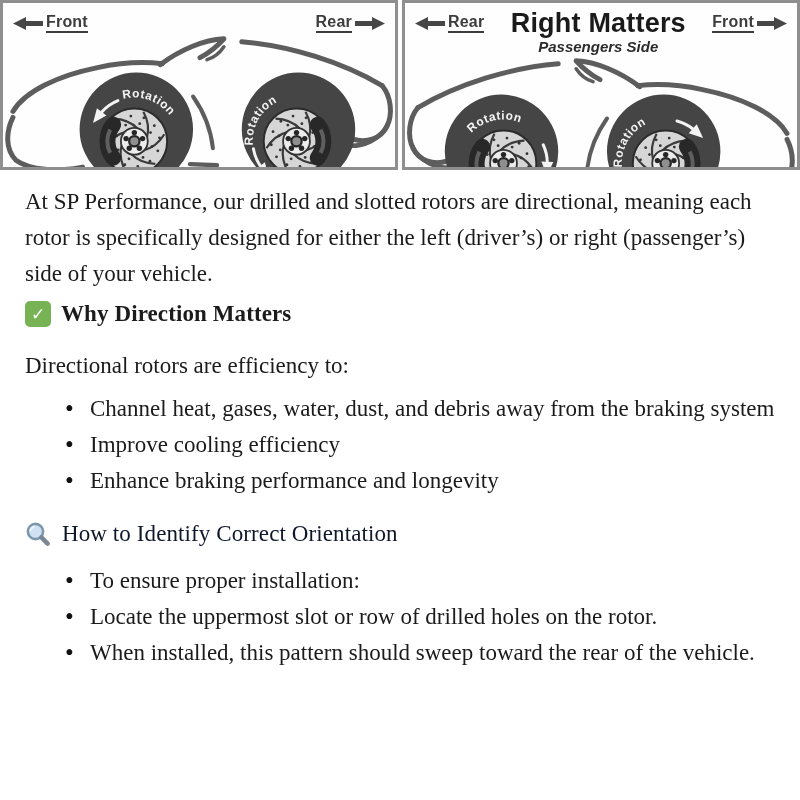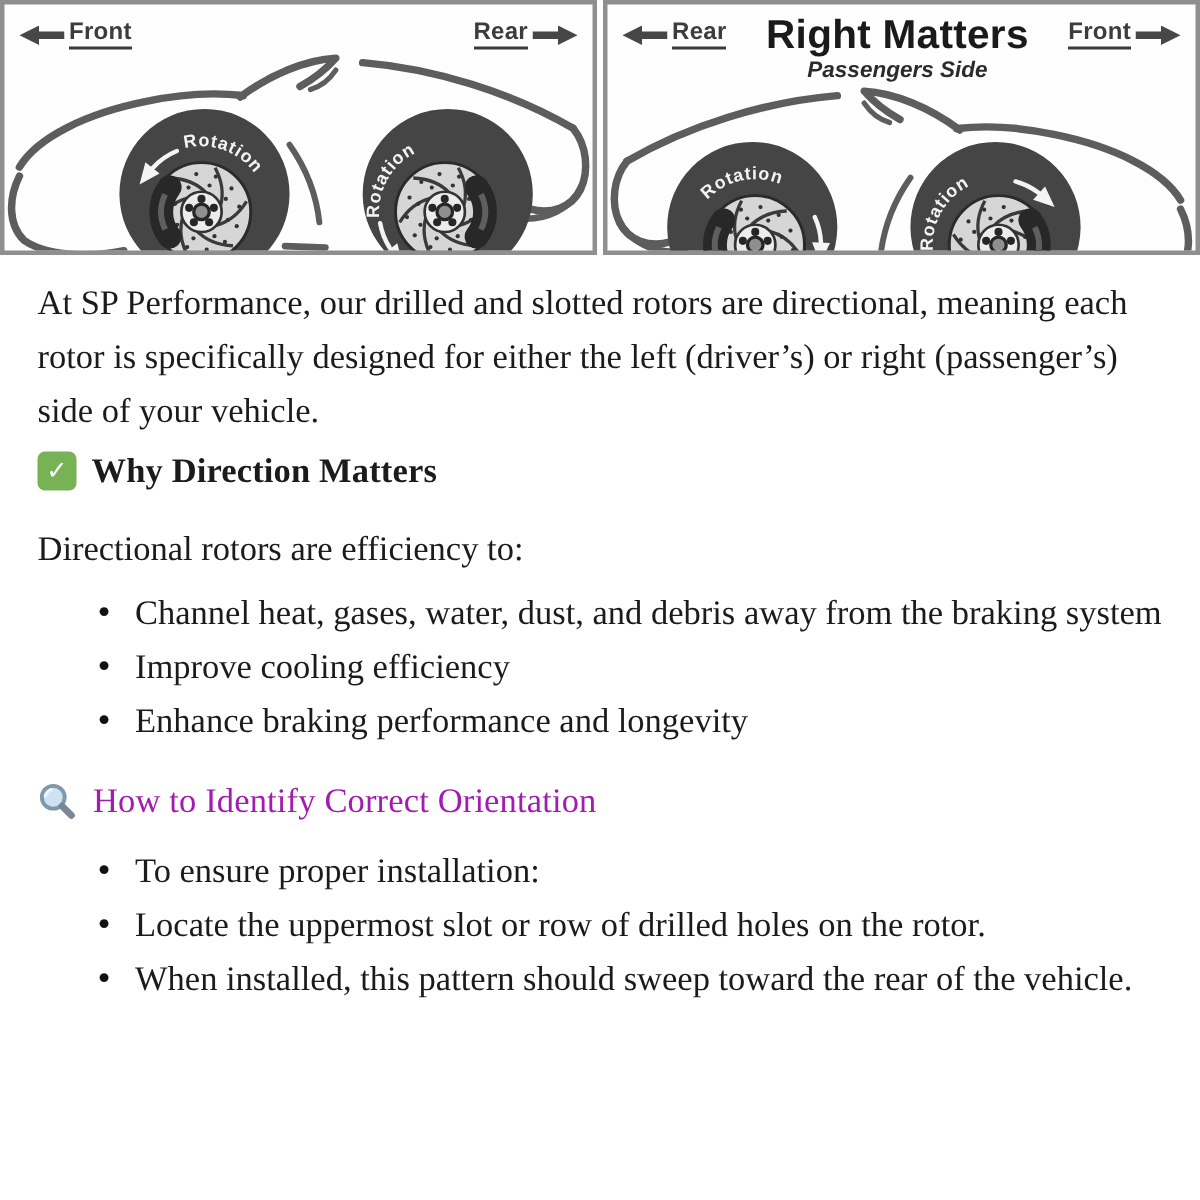--- a/index.html
+++ b/index.html
@@ -21,21 +21,21 @@
   .rot-text{font-family:"Liberation Sans",sans-serif;font-weight:bold;font-size:12px;fill:#f4f4f4;letter-spacing:.6px;}
 
   
   .content{padding:0 25px;}
   .content p{font-size:23px;line-height:36px;margin:0;}
   .intro{margin-top:14px !important;}
   .sec-head{display:flex;align-items:center;gap:10px;font-size:23px;line-height:36px;}
   .sec-head.bold{font-weight:bold;}
   .sec-head .htxt{letter-spacing:.1px;}
   .h1m{margin-top:4px;}
-  .h2m{margin-top:17px;color:#a21caf;}
+  .h2m{margin-top:17px;color:#0f172a;}
   .lead{margin-top:16px !important;}
   ul.blist{margin:0;padding:0 0 0 40px;list-style:none;}
   ul.blist.m1{margin-top:7px;}
   ul.blist.m2{margin-top:11px;}
   ul.blist li{font-size:23px;line-height:36px;position:relative;padding-left:25px;max-width:690px;}
   ul.blist li::before{content:"\2022";position:absolute;left:0;top:0;font-size:25px;color:#111;}
   .check-emoji{display:inline-flex;width:26px;height:26px;border-radius:5px;background:#77b255;
                color:#fff;align-items:center;justify-content:center;
                font-family:"DejaVu Sans",sans-serif;font-size:17px;font-weight:bold;flex:0 0 26px;}
   .mag-emoji{display:inline-block;width:27px;height:27px;flex:0 0 27px;}

